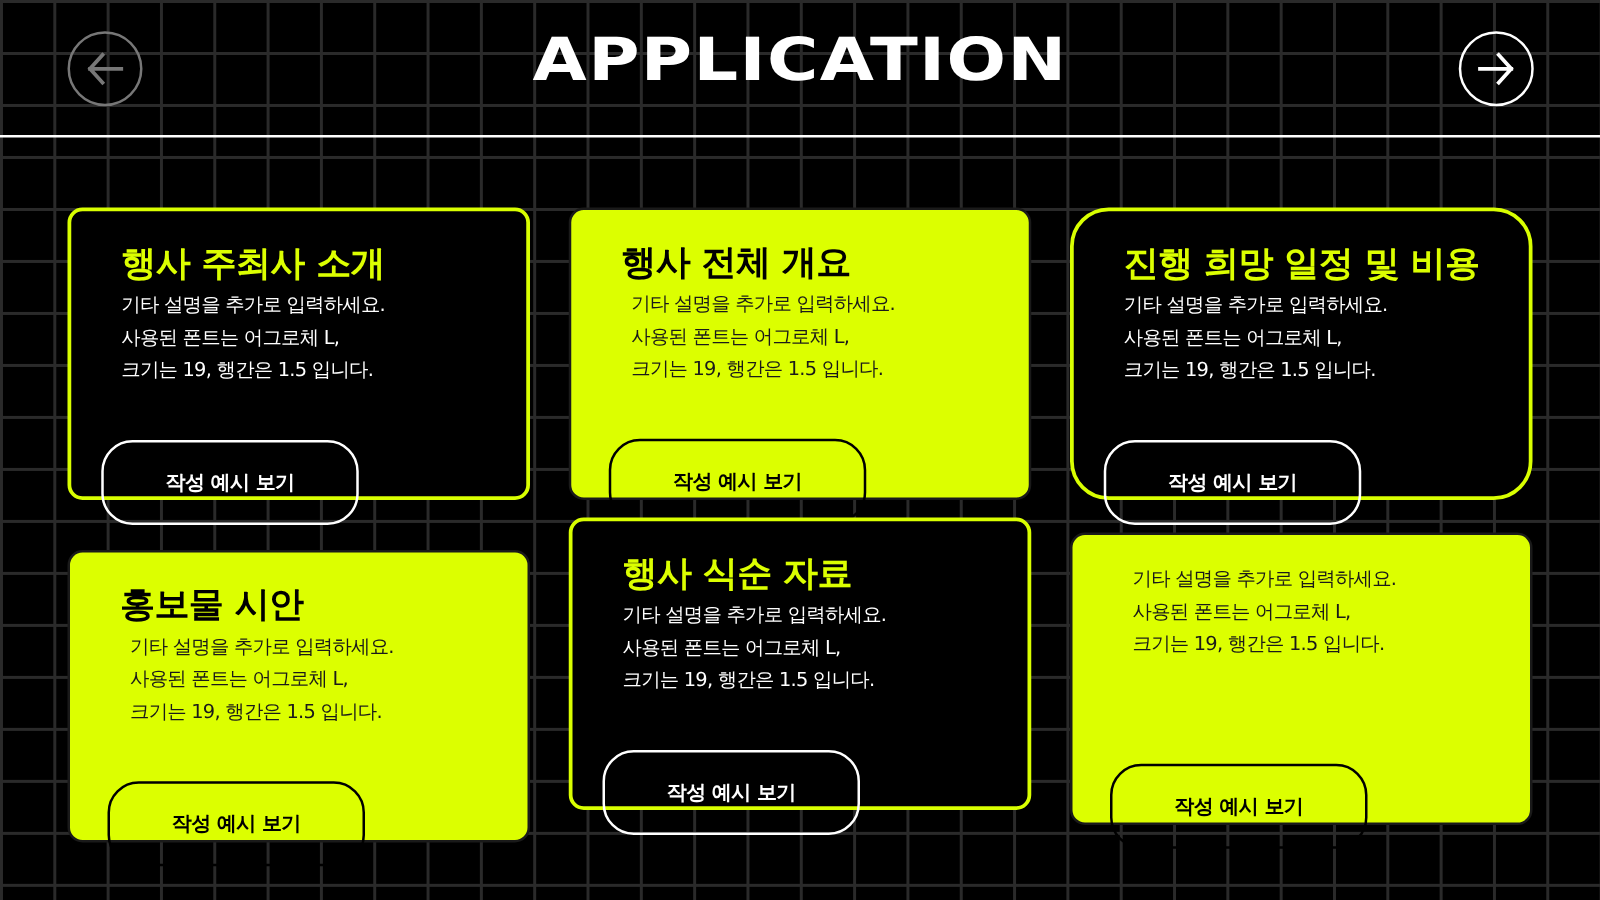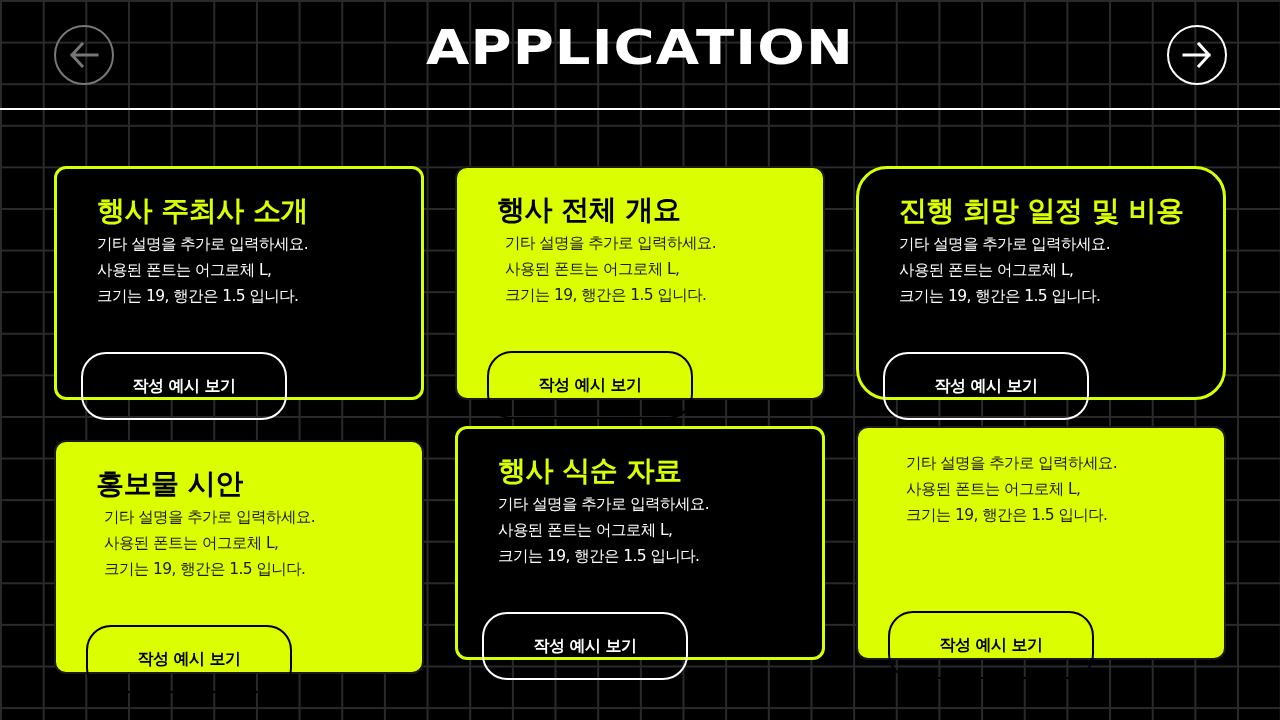--- a/index.html
+++ b/index.html
@@ -106,21 +106,21 @@
 <div class="card filled" style="left:54px; top:440px;">
   <div class="card-title">홍보물 시안</div>
   <div class="card-desc">
     <div>기타 설명을 추가로 입력하세요.</div>
     <div>사용된 폰트는 어그로체 L,</div>
     <div>크기는 19, 행간은 1.5 입니다.</div>
   </div>
   <div class="card-btn">작성 예시 보기</div>
 </div>
 
-<div class="card outline" style="left:455px; top:426px;">
+<div class="card outline" style="left:455px; top:414px;">
   <div class="card-title">행사 식순 자료</div>
   <div class="card-desc">
     <div>기타 설명을 추가로 입력하세요.</div>
     <div>사용된 폰트는 어그로체 L,</div>
     <div>크기는 19, 행간은 1.5 입니다.</div>
   </div>
   <div class="card-btn">작성 예시 보기</div>
 </div>
 
 <div class="card filled" style="left:856px; top:426px;">

